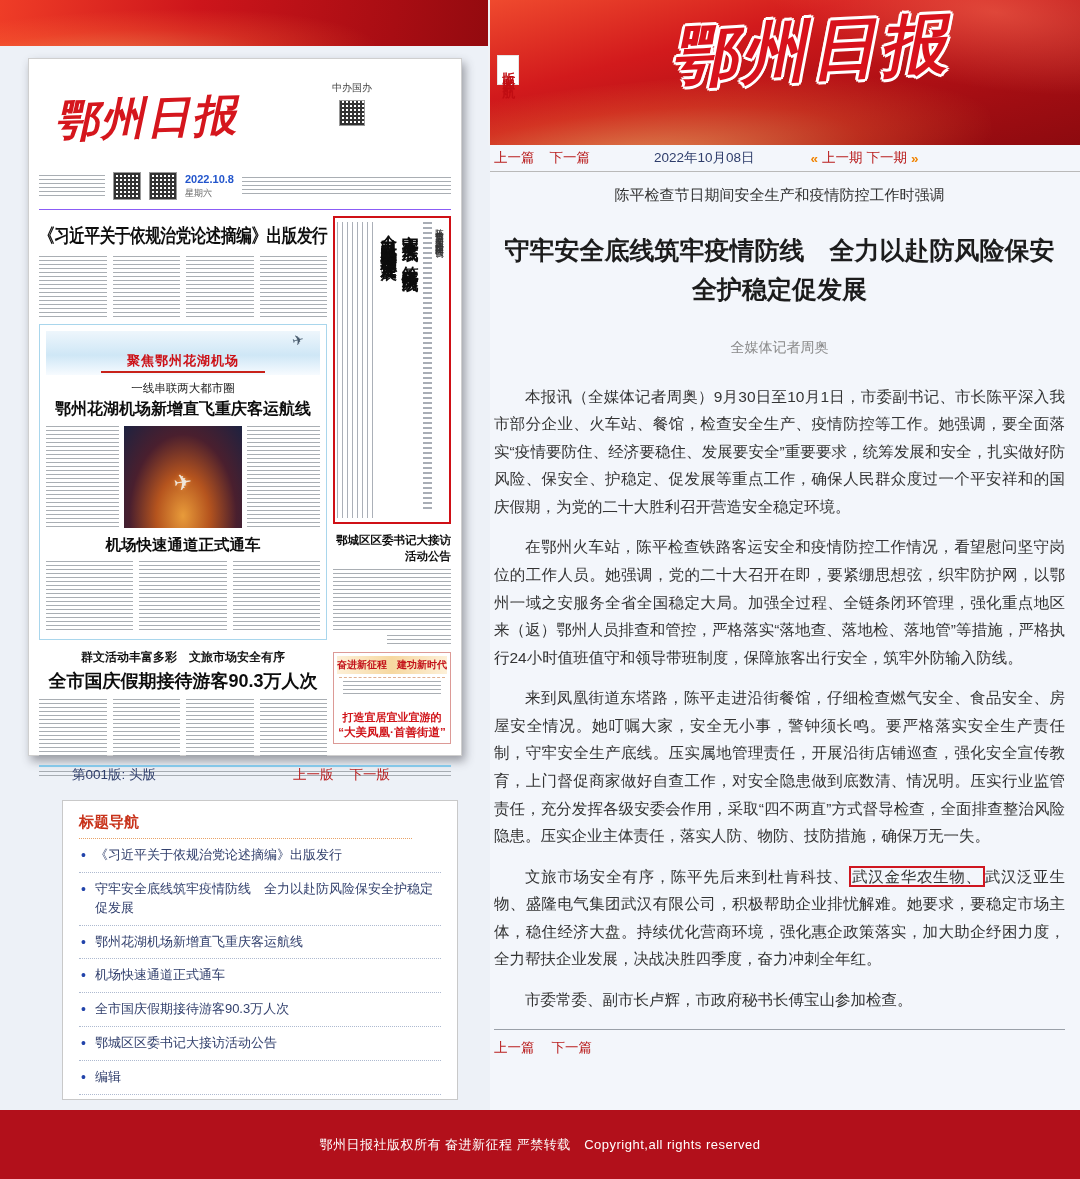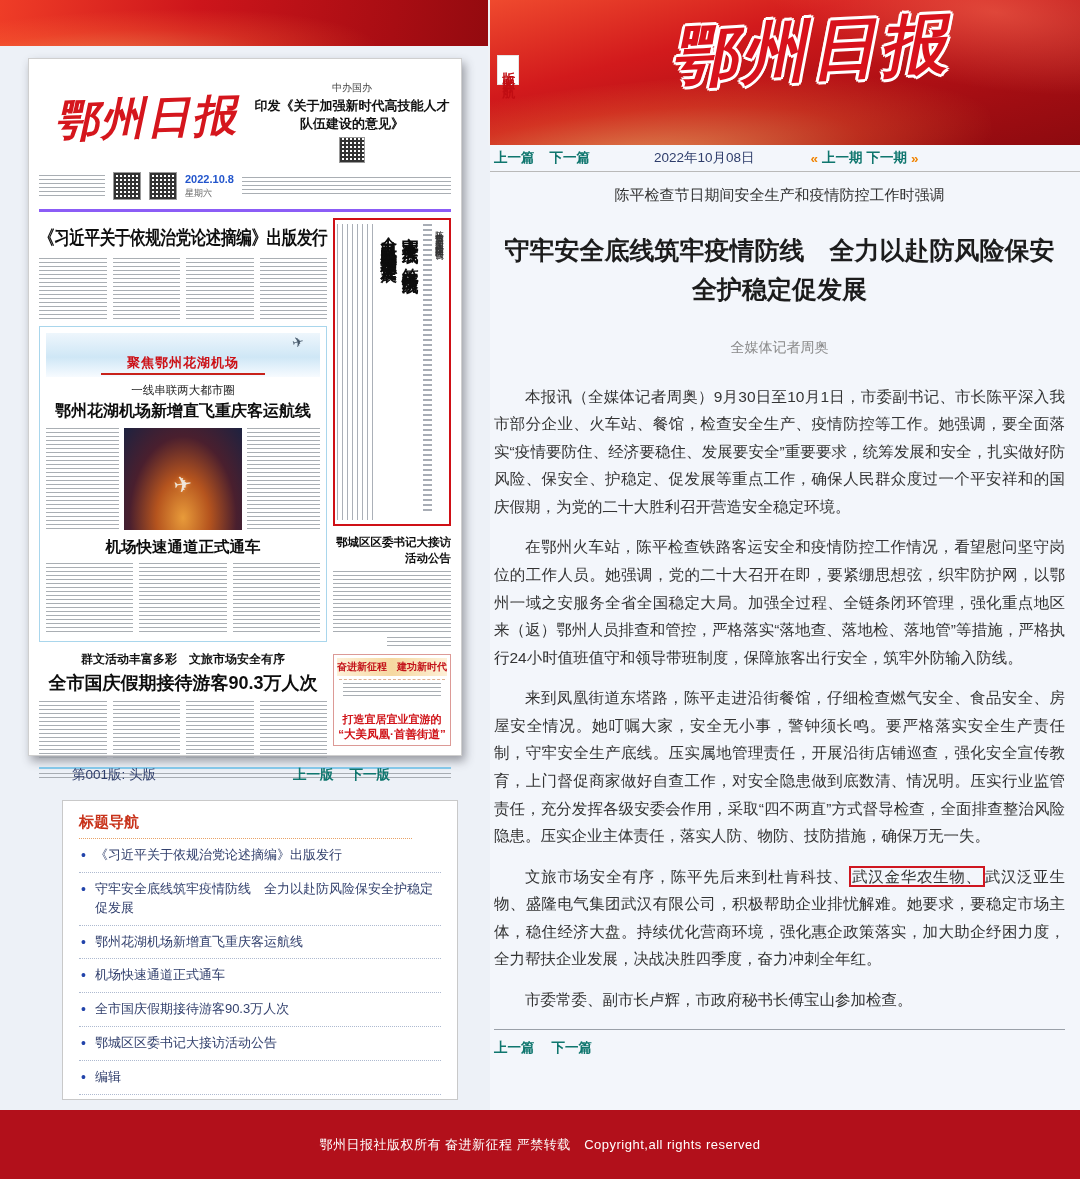--- a/index.html
+++ b/index.html
@@ -22,21 +22,21 @@
     font-family:"DejaVu Serif",serif;font-weight:bold;font-style:italic;
     font-size:44px;color:#d5161d;letter-spacing:2px;transform:rotate(-2deg);}
   .mh-right{width:48%;padding-top:12px;text-align:center;}
   .mh-kicker{font-size:10px;color:#444;}
   .mh-headline{font-size:13px;font-weight:bold;color:#111;line-height:1.35;margin-top:2px;}
   .mh-qr{width:24px;height:24px;margin:5px auto 0;}
   .qr{background-color:#fff;border:1px solid #9a9a9a;
     background-image:repeating-linear-gradient(0deg,#333 0 2px,transparent 2px 4px),
                      repeating-linear-gradient(90deg,#333 0 2px,transparent 2px 4px);}
   .mt{background-image:repeating-linear-gradient(180deg,#9aa0a6 0,#9aa0a6 1px,transparent 1px,transparent 4px);opacity:.85;}
-  .info-row{display:flex;align-items:center;gap:8px;height:38px;border-bottom:3px solid #8b5cf6;padding-bottom:4px;}
+  .info-row{display:flex;align-items:center;gap:8px;height:38px;border-bottom:1px solid #8b5cf6;padding-bottom:4px;}
   .info-left{width:66px;height:22px;}
   .qr-s{width:26px;height:26px;}
   .date-col{display:flex;flex-direction:column;align-items:flex-start;}
   .date-blue{color:#2255cc;font-size:11px;font-weight:bold;}
   .weekday{font-size:9px;color:#666;margin-top:2px;}
   .info-fill{flex:1;height:18px;}
 
   .paper-main{display:flex;gap:6px;margin-top:6px;}
   .pm-left{width:288px;}
   .pm-right{width:118px;}
@@ -87,21 +87,21 @@
   .promo-mini{height:13px;margin:2px 6px;}
   .promo-l1{color:#d01318;font-weight:bold;font-size:11px;text-align:center;margin-top:16px;}
   .promo-l2{color:#d01318;font-weight:bold;font-size:11.5px;text-align:center;}
 
   .paper-footer{margin-top:8px;border-top:2px solid #84c7e8;padding-top:4px;}
   .pf-mini{height:8px;}
 
   .page-nav{position:absolute;left:72px;top:766px;width:318px;display:flex;justify-content:space-between;
     font-size:13.5px;color:#2e3d6b;}
   .page-nav .links{display:flex;gap:16px;}
-  .navlink{color:#0f766e;cursor:pointer;font-weight:bold;}
+  .navlink{color:#b91c1c;cursor:pointer;}
 
   .toc{position:absolute;left:62px;top:800px;width:396px;background:#fff;border:1px solid #c9c9c9;
     padding:12px 16px 4px;box-sizing:border-box;}
   .toc-title{color:#c8321a;font-weight:bold;font-size:15px;padding-bottom:6px;border-bottom:1px dotted #e8a266;width:92%;}
   .toc-list{list-style:none;margin:0;padding:0;}
   .toc-item{display:flex;gap:9px;padding:7px 2px;border-bottom:1px dotted #aebad0;
     font-size:13px;color:#33416e;line-height:1.45;cursor:pointer;align-items:flex-start;}
   .bullet{color:#2244aa;font-size:14px;line-height:1.3;}
 
   
@@ -149,21 +149,20 @@
   <div class="left-panel">
     <div class="left-banner">
         <div class="streak"></div>
       </div>
 
     <div class="paper">
       <div class="paper-header">
         <div class="flag">鄂州日报</div>
         <div class="mh-right">
           <div class="mh-kicker">中办国办</div>
-          <div class="mh-headline">印发《关于加强新时代高技能人才队伍建设的意见》</div>
           <div class="mh-qr qr"></div>
         </div>
       </div>
 
       <div class="info-row">
         <div class="info-left mt"></div>
         <div class="qr-s qr"></div>
         <div class="qr-s qr"></div>
         <div class="date-col">
           <span class="date-blue">2022.10.8</span>

